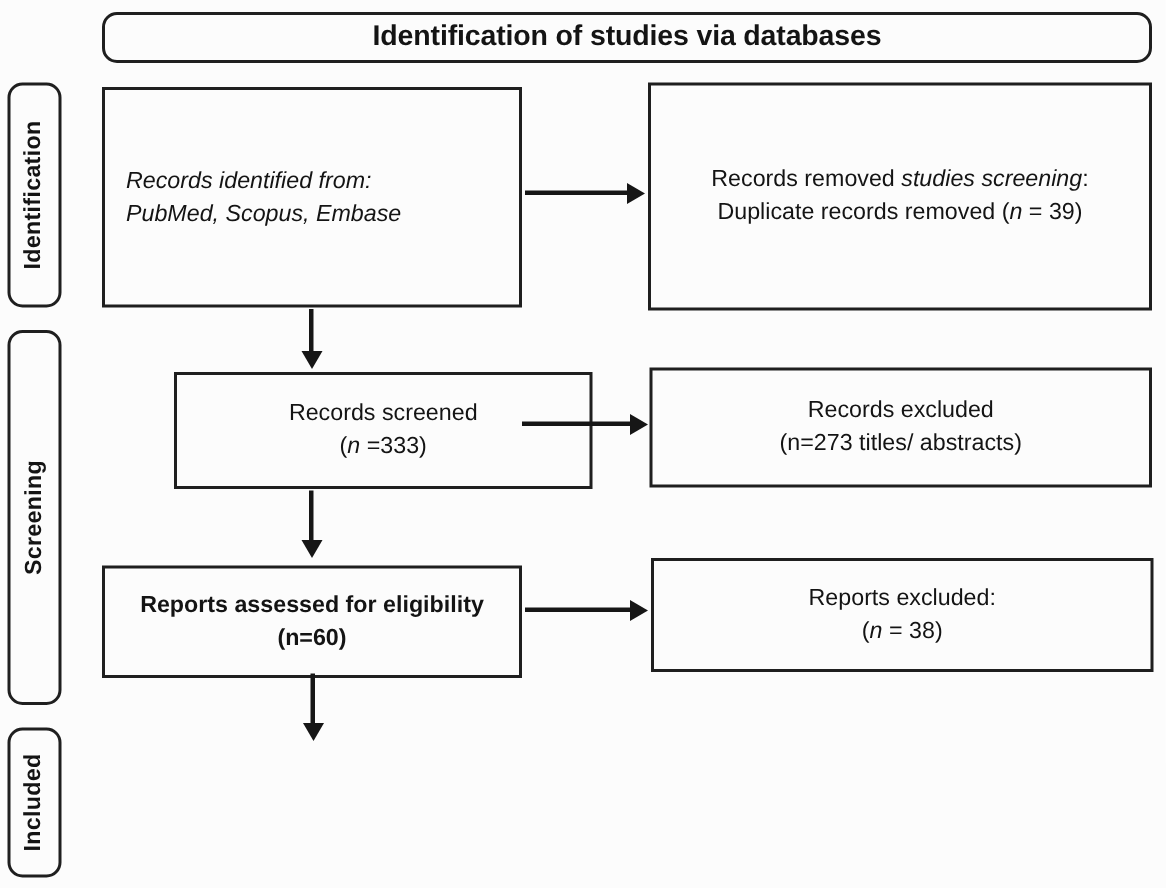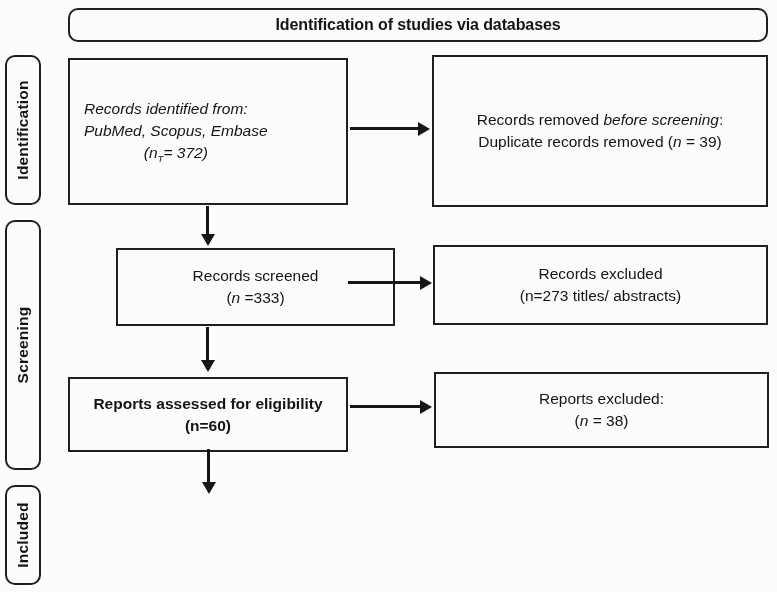--- a/index.html
+++ b/index.html
@@ -12,21 +12,21 @@
   }
   .box{
     position:absolute;
     border:2.5px solid var(--border,#1f1f1f);
     background:transparent;
     font-size:15.5px;line-height:1.42;
     display:flex;align-items:center;justify-content:center;
     text-align:center;box-sizing:border-box;
   }
   .rounded{border-radius:10px;}
-  .titlebox{font-weight:700;font-size:16px;letter-spacing:-0.1px;}
+  .titlebox{font-weight:700;font-size:19px;letter-spacing:-0.1px;}
   .sidebox .vlabel{
     transform:rotate(-90deg);white-space:nowrap;
     font-weight:700;font-size:15.5px;letter-spacing:.2px;
   }
   .ta-block{text-align:left;}
   .ta-block .count{text-align:center;}
   .leftpad{justify-content:flex-start;padding-left:14px;}
   sub{font-size:62%;}
   .arrow{position:absolute;background:var(--arrow,#161616);}
   .h-line{height:3px;}
@@ -61,27 +61,26 @@
     <span class="vlabel">Screening</span>
   </div>
   <div class="box rounded sidebox" style="left:5px;top:485px;width:36px;height:100px;">
     <span class="vlabel">Included</span>
   </div>
 
   <div class="box leftpad" style="left:68px;top:58px;width:280px;height:147px;font-style:italic;">
     <div class="ta-block">
       <div>Records identified from:</div>
       <div>PubMed, Scopus, Embase</div>
-      <div class="count"><span>(n</span><sub>T</sub><span>= 372)</span></div>
     </div>
   </div>
 
   <div class="box" style="left:432px;top:55px;width:336px;height:152px;">
     <div>
-      <div><span>Records removed </span><i>before screening</i><span>:</span></div>
+      <div><span>Records removed </span><i>studies screening</i><span>:</span></div>
       <div><span>Duplicate records removed (</span><i>n</i><span> = 39)</span></div>
     </div>
   </div>
 
   <div class="box" style="left:68px;top:248px;width:279px;height:78px;margin-left:48px;">
     <div>
       <div>Records screened</div>
       <div><span>(</span><i>n</i><span> =333)</span></div>
     </div>
   </div>

